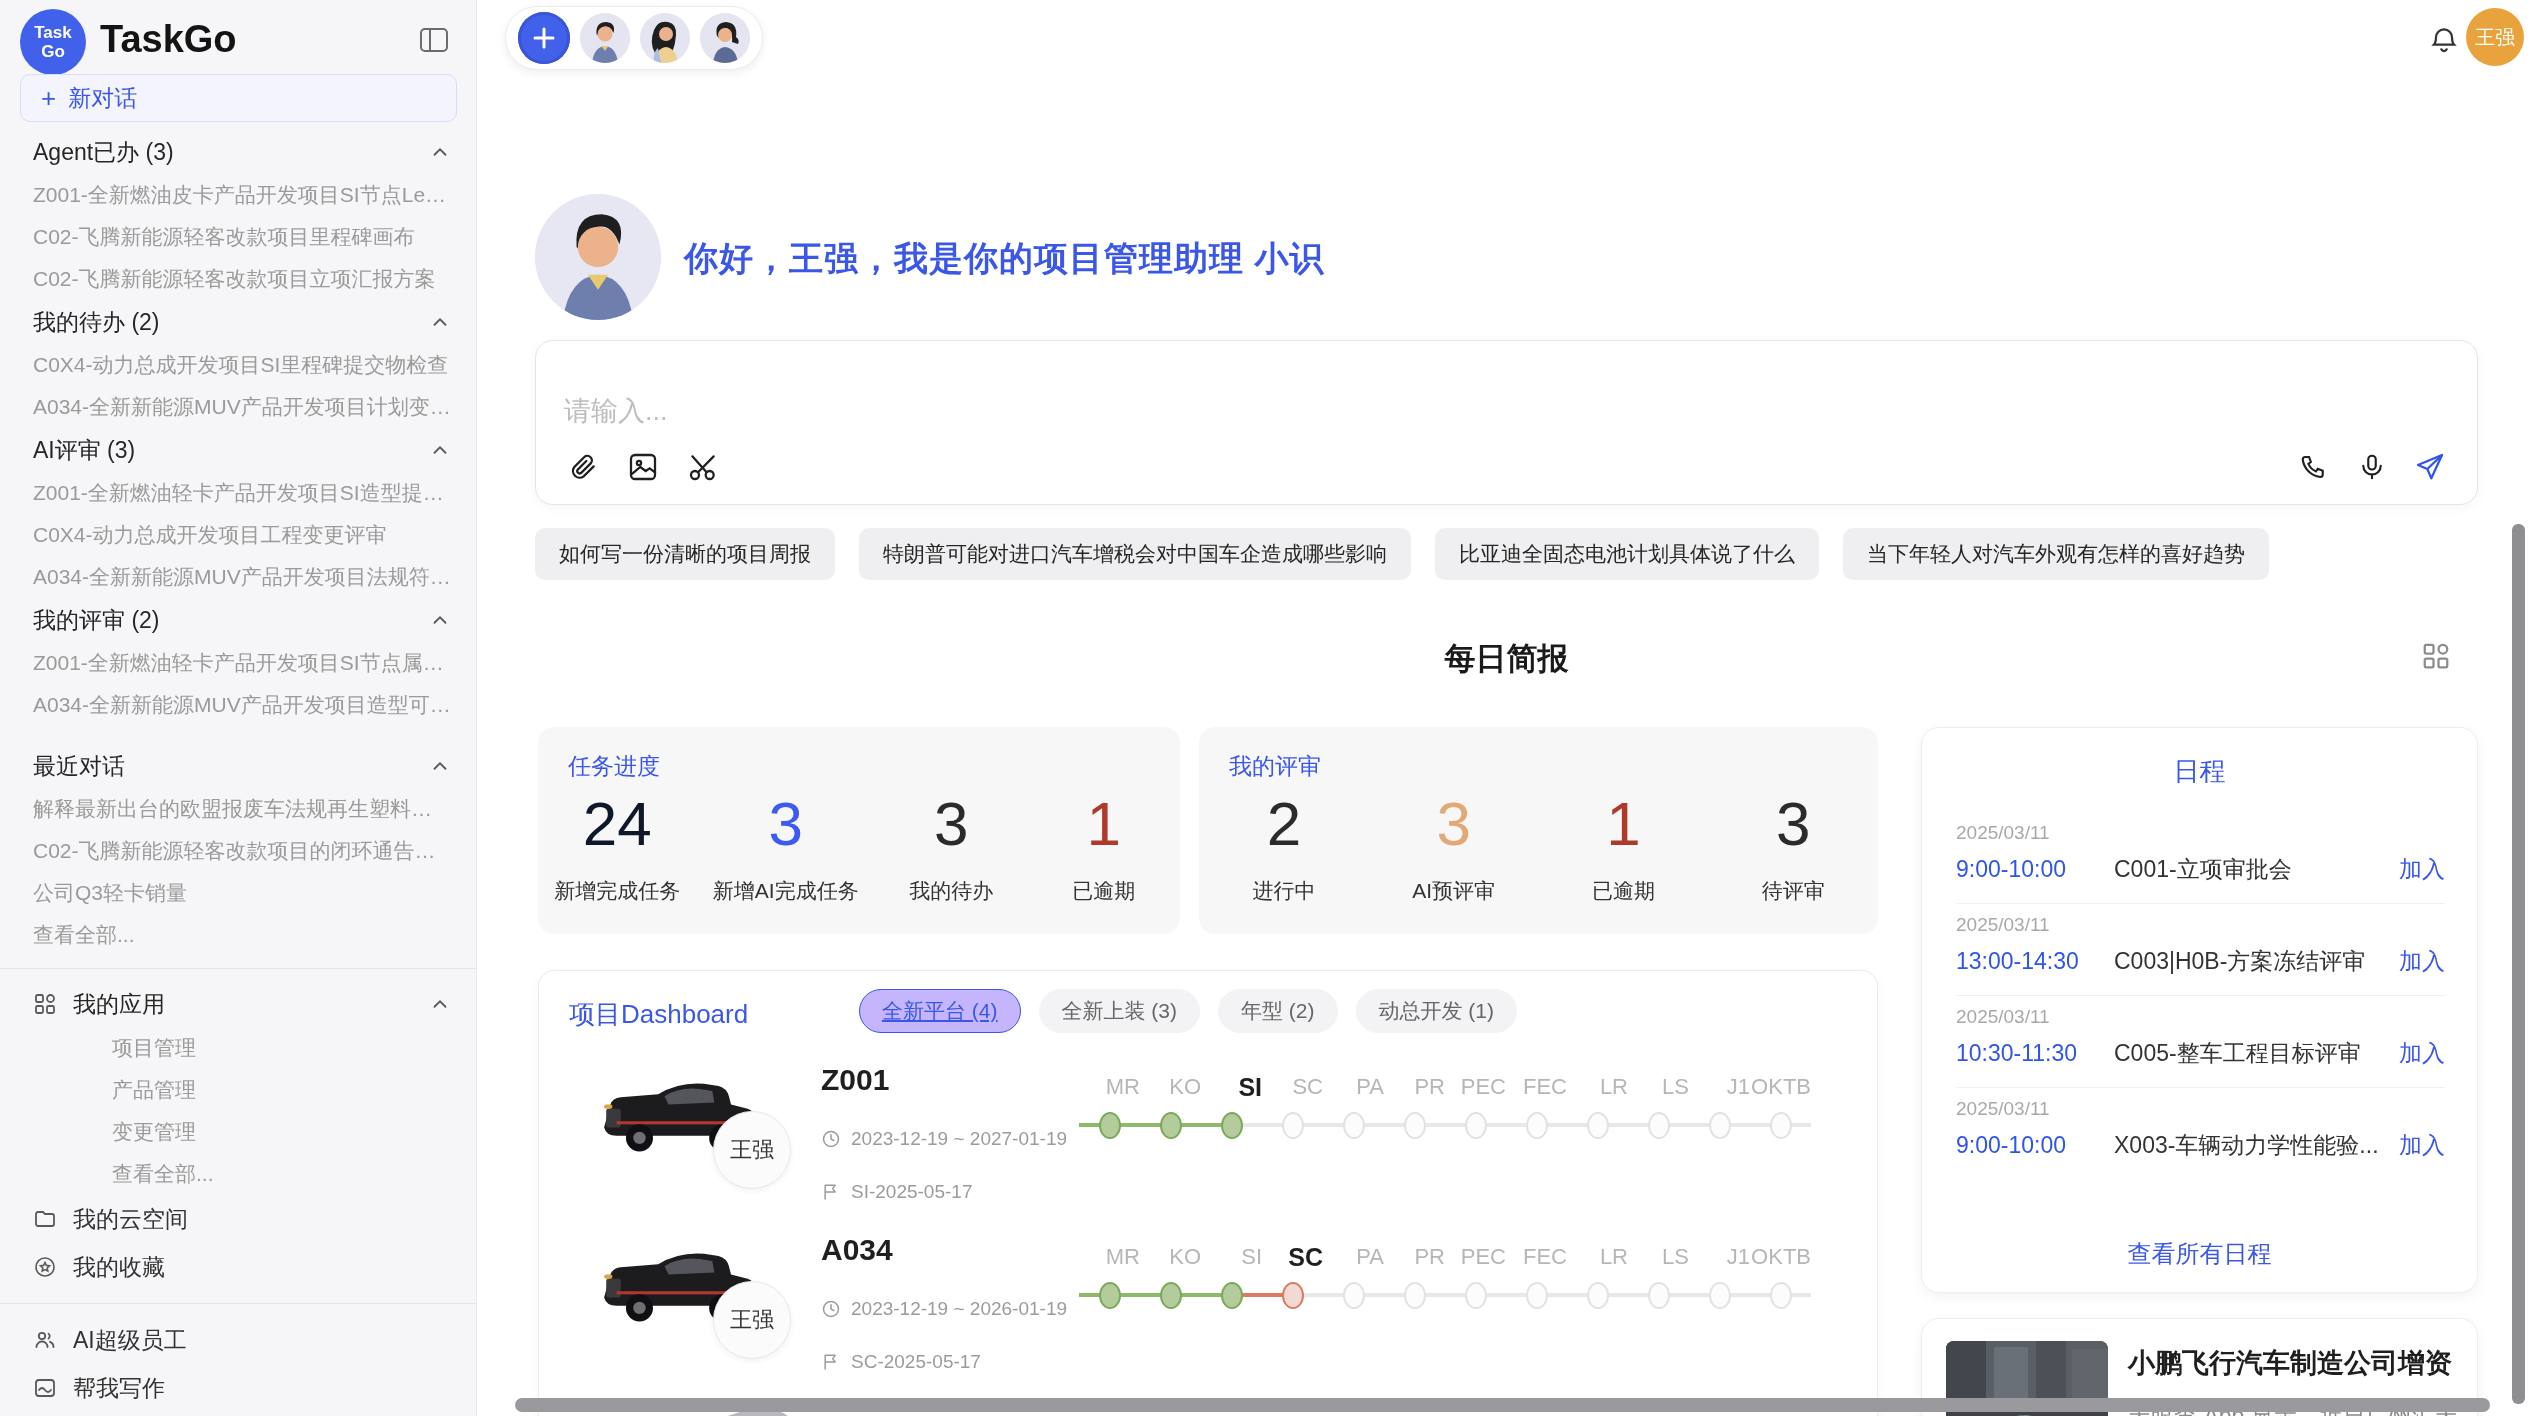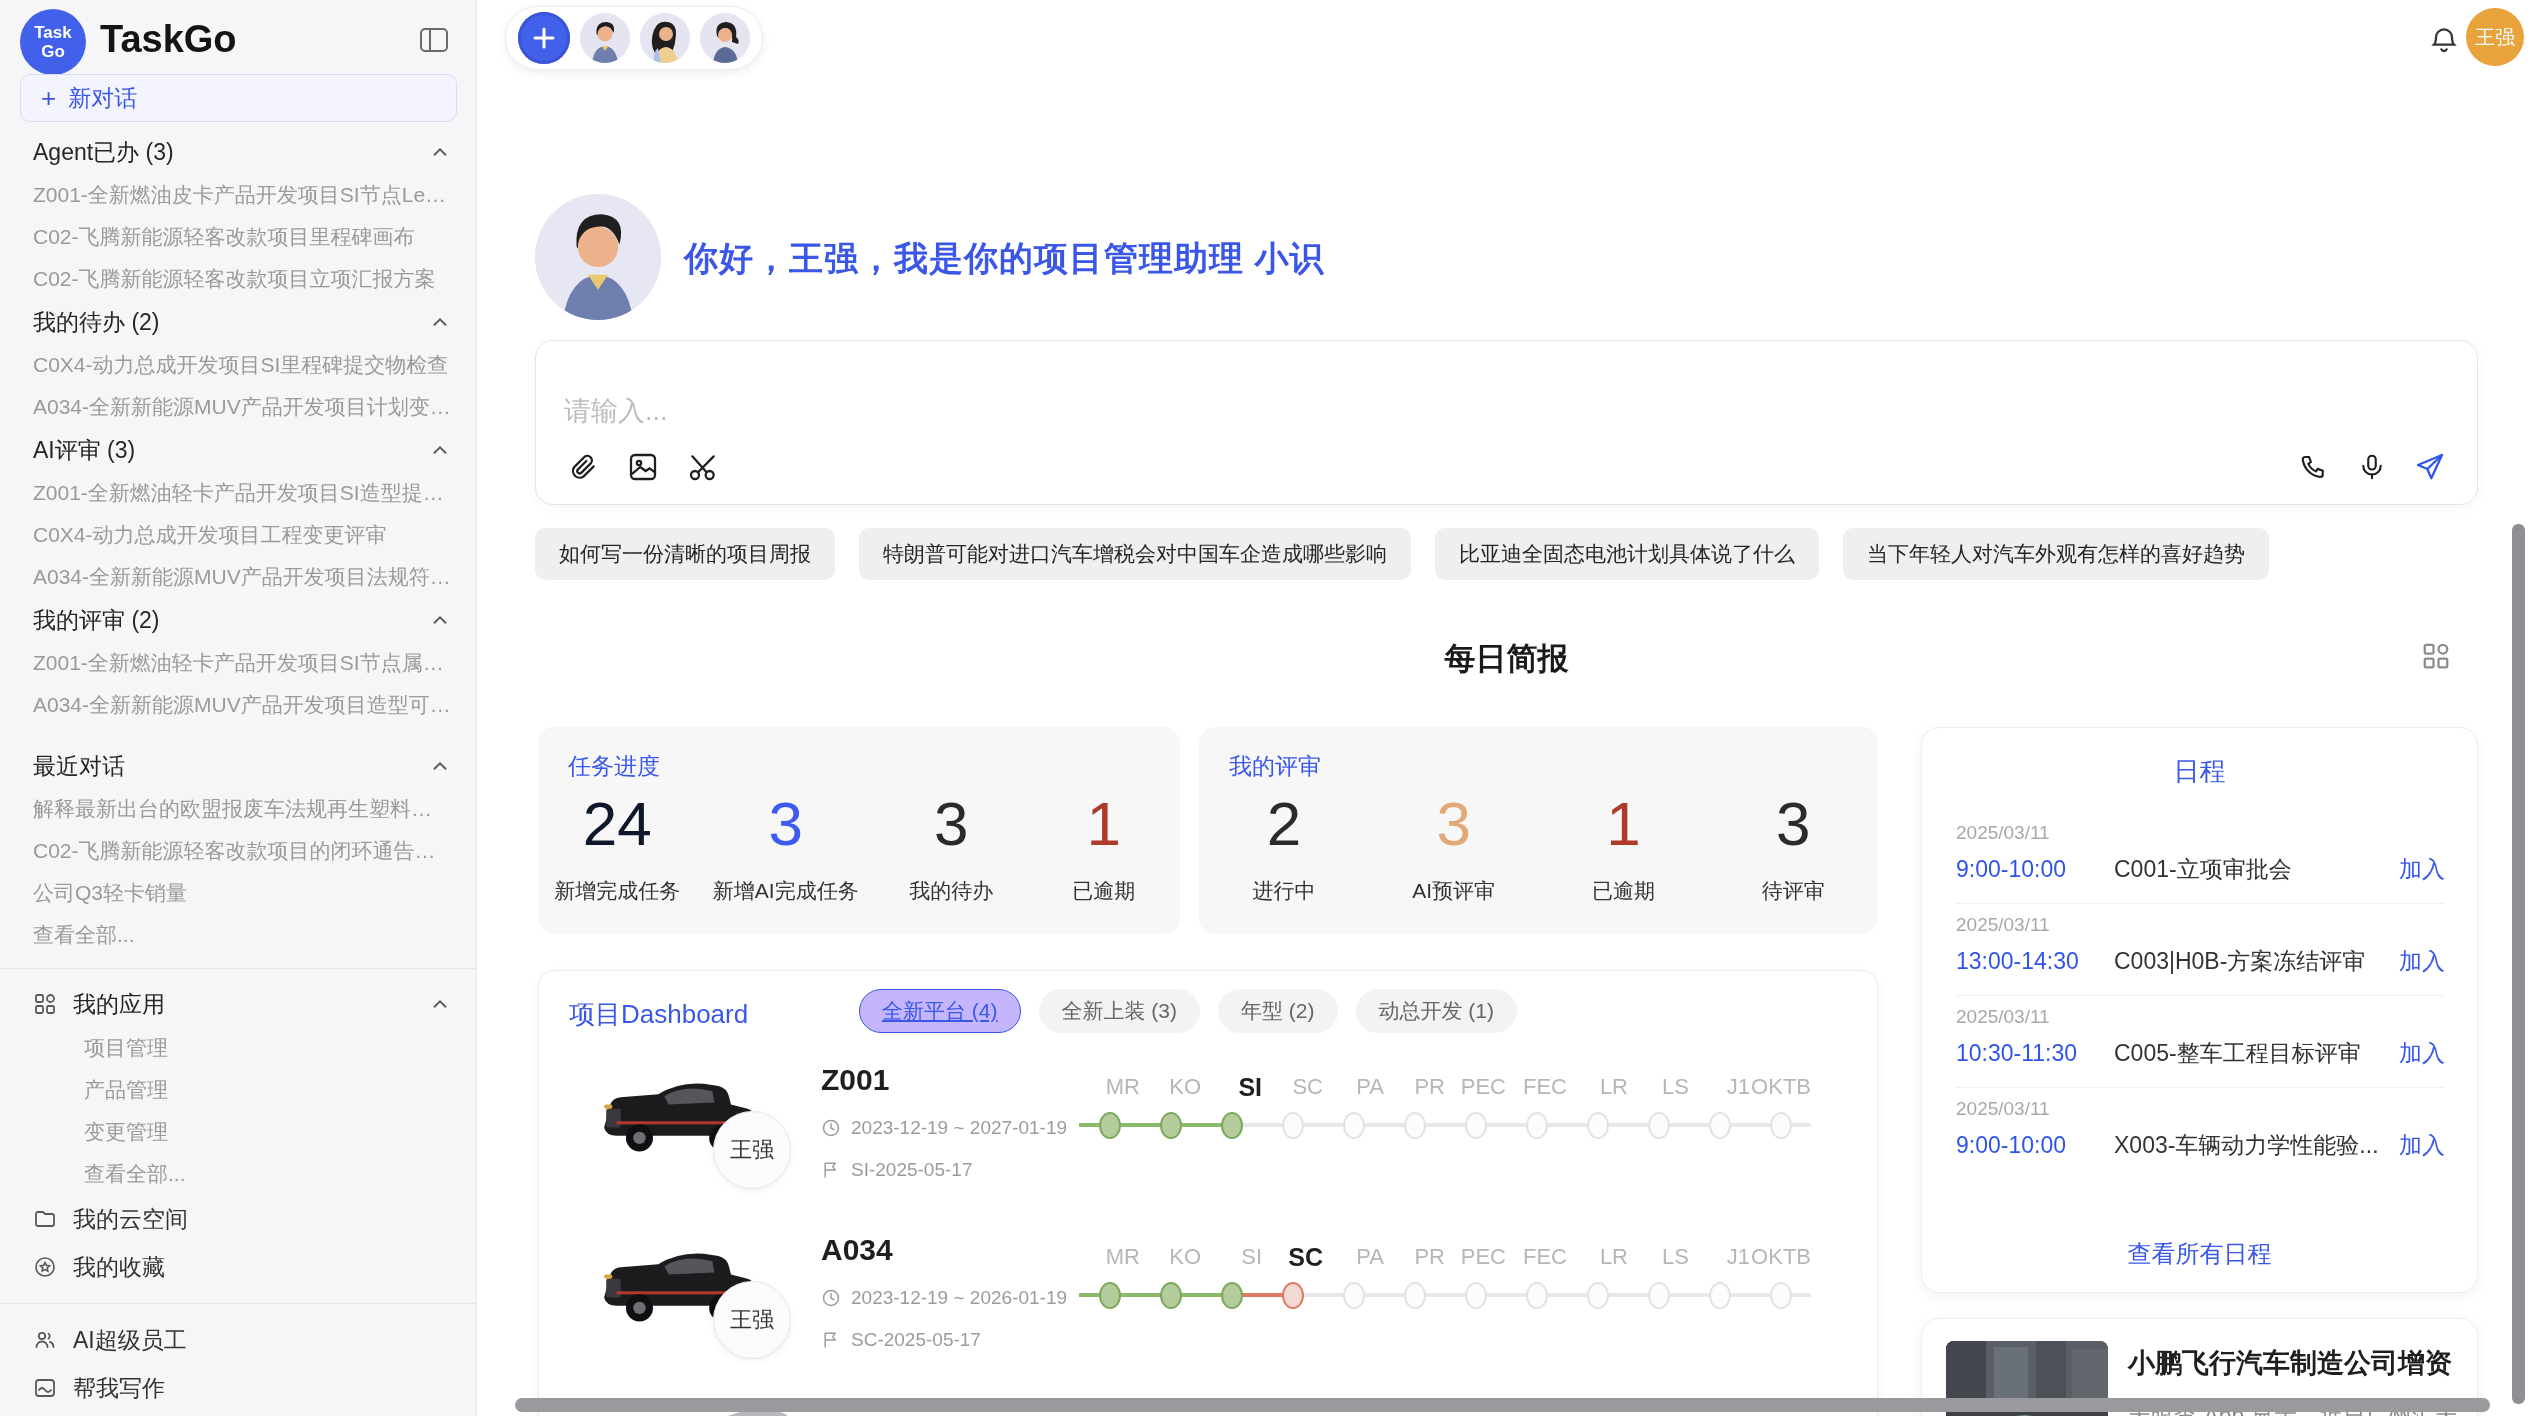--- a/index.html
+++ b/index.html
@@ -23,21 +23,21 @@
   #sb-scroll { position:absolute; left:0; top:130px; width:477px; }
   .sb-header { height:44px; display:flex; align-items:center; justify-content:space-between;
     padding:0 26px 0 33px; font-size:23px; color:#262626; cursor:pointer; }
   .sb-item { height:42px; line-height:42px; padding:0 26px 0 33px; font-size:21px; color:#9A9A9A;
     white-space:nowrap; overflow:hidden; text-overflow:ellipsis; cursor:pointer; }
   .sb-gap { height:18px; }
   .sb-divider { height:1px; background:#E6E6E9; margin:12px 0; }
   .sb-app-header { height:46px; display:flex; align-items:center; padding:0 26px 0 33px; gap:16px;
     font-size:23px; color:#262626; cursor:pointer; }
   .sb-app-header .sp { flex:1; }
-  .sb-subitem { height:42px; line-height:42px; padding-left:84px; font-size:21px; color:#9A9A9A;
+  .sb-subitem { height:42px; line-height:42px; padding-left:112px; font-size:21px; color:#9A9A9A;
     white-space:nowrap; overflow:hidden; text-overflow:ellipsis; cursor:pointer; }
   .sb-link { height:48px; display:flex; align-items:center; gap:16px; padding-left:33px;
     font-size:23px; color:#333; cursor:pointer; }
 
   
   .topbar-pill { position:absolute; left:505px; top:6px; height:64px; border-radius:34px;
     background:#fff; border:1px solid #ECECEF; box-shadow:0 3px 10px rgba(0,0,0,.07);
     display:flex; align-items:center; padding:0 12px; gap:10px; }
   .plus-circle { width:52px; height:52px; border-radius:50%; background:#4161EB; color:#fff;
     display:flex; align-items:center; justify-content:center; cursor:pointer;
@@ -104,21 +104,21 @@
   .proj-row { position:absolute; left:0; width:1340px; height:166px; cursor:pointer; }
   #proj-row-0 { top:80px; }
   #proj-row-1 { top:250px; }
   .proj-media { position:absolute; left:56px; top:4px; width:250px; height:160px; }
   .truck { position:absolute; left:0; top:8px; width:168px; height:104px; }
   .owner-badge { position:absolute; left:118px; top:56px; width:78px; height:78px; border-radius:50%;
     background:#FBFBFB; border:1px solid #E8E8E8; display:flex; align-items:center;
     justify-content:center; font-size:22px; color:#333; box-shadow:0 2px 6px rgba(0,0,0,.06); }
   .proj-info { position:absolute; left:282px; top:12px; width:260px; }
   .proj-code { font-size:30px; font-weight:700; color:#1f1f1f; }
-  .proj-meta { display:flex; align-items:center; gap:10px; margin-top:20px; font-size:19px; color:#9B9B9B; }
+  .proj-meta { display:flex; align-items:center; gap:10px; margin-top:31px; font-size:19px; color:#9B9B9B; }
   .proj-ms { position:absolute; left:540px; top:18px; display:flex; }
   .ms-cell { width:61px; position:relative; text-align:right; }
   .ms-label { font-size:22px; color:#B6B6B6; height:36px; line-height:36px; }
   .ms-label.active { font-size:25px; color:#1f1f1f; font-weight:700; }
   .ms-track { position:relative; height:40px; }
   .seg { position:absolute; top:18px; height:4px; width:50%; }
   .seg.l { left:0; } .seg.r { right:0; }
   .ms-node { position:absolute; left:50%; top:7px; margin-left:-11px; width:22px; height:27px;
     border-radius:50%; border:2px solid #E2E2E4; background:#FCFCFD; }
   .ms-node.done { background:#B4CB9C; border-color:#7BA95B; }

